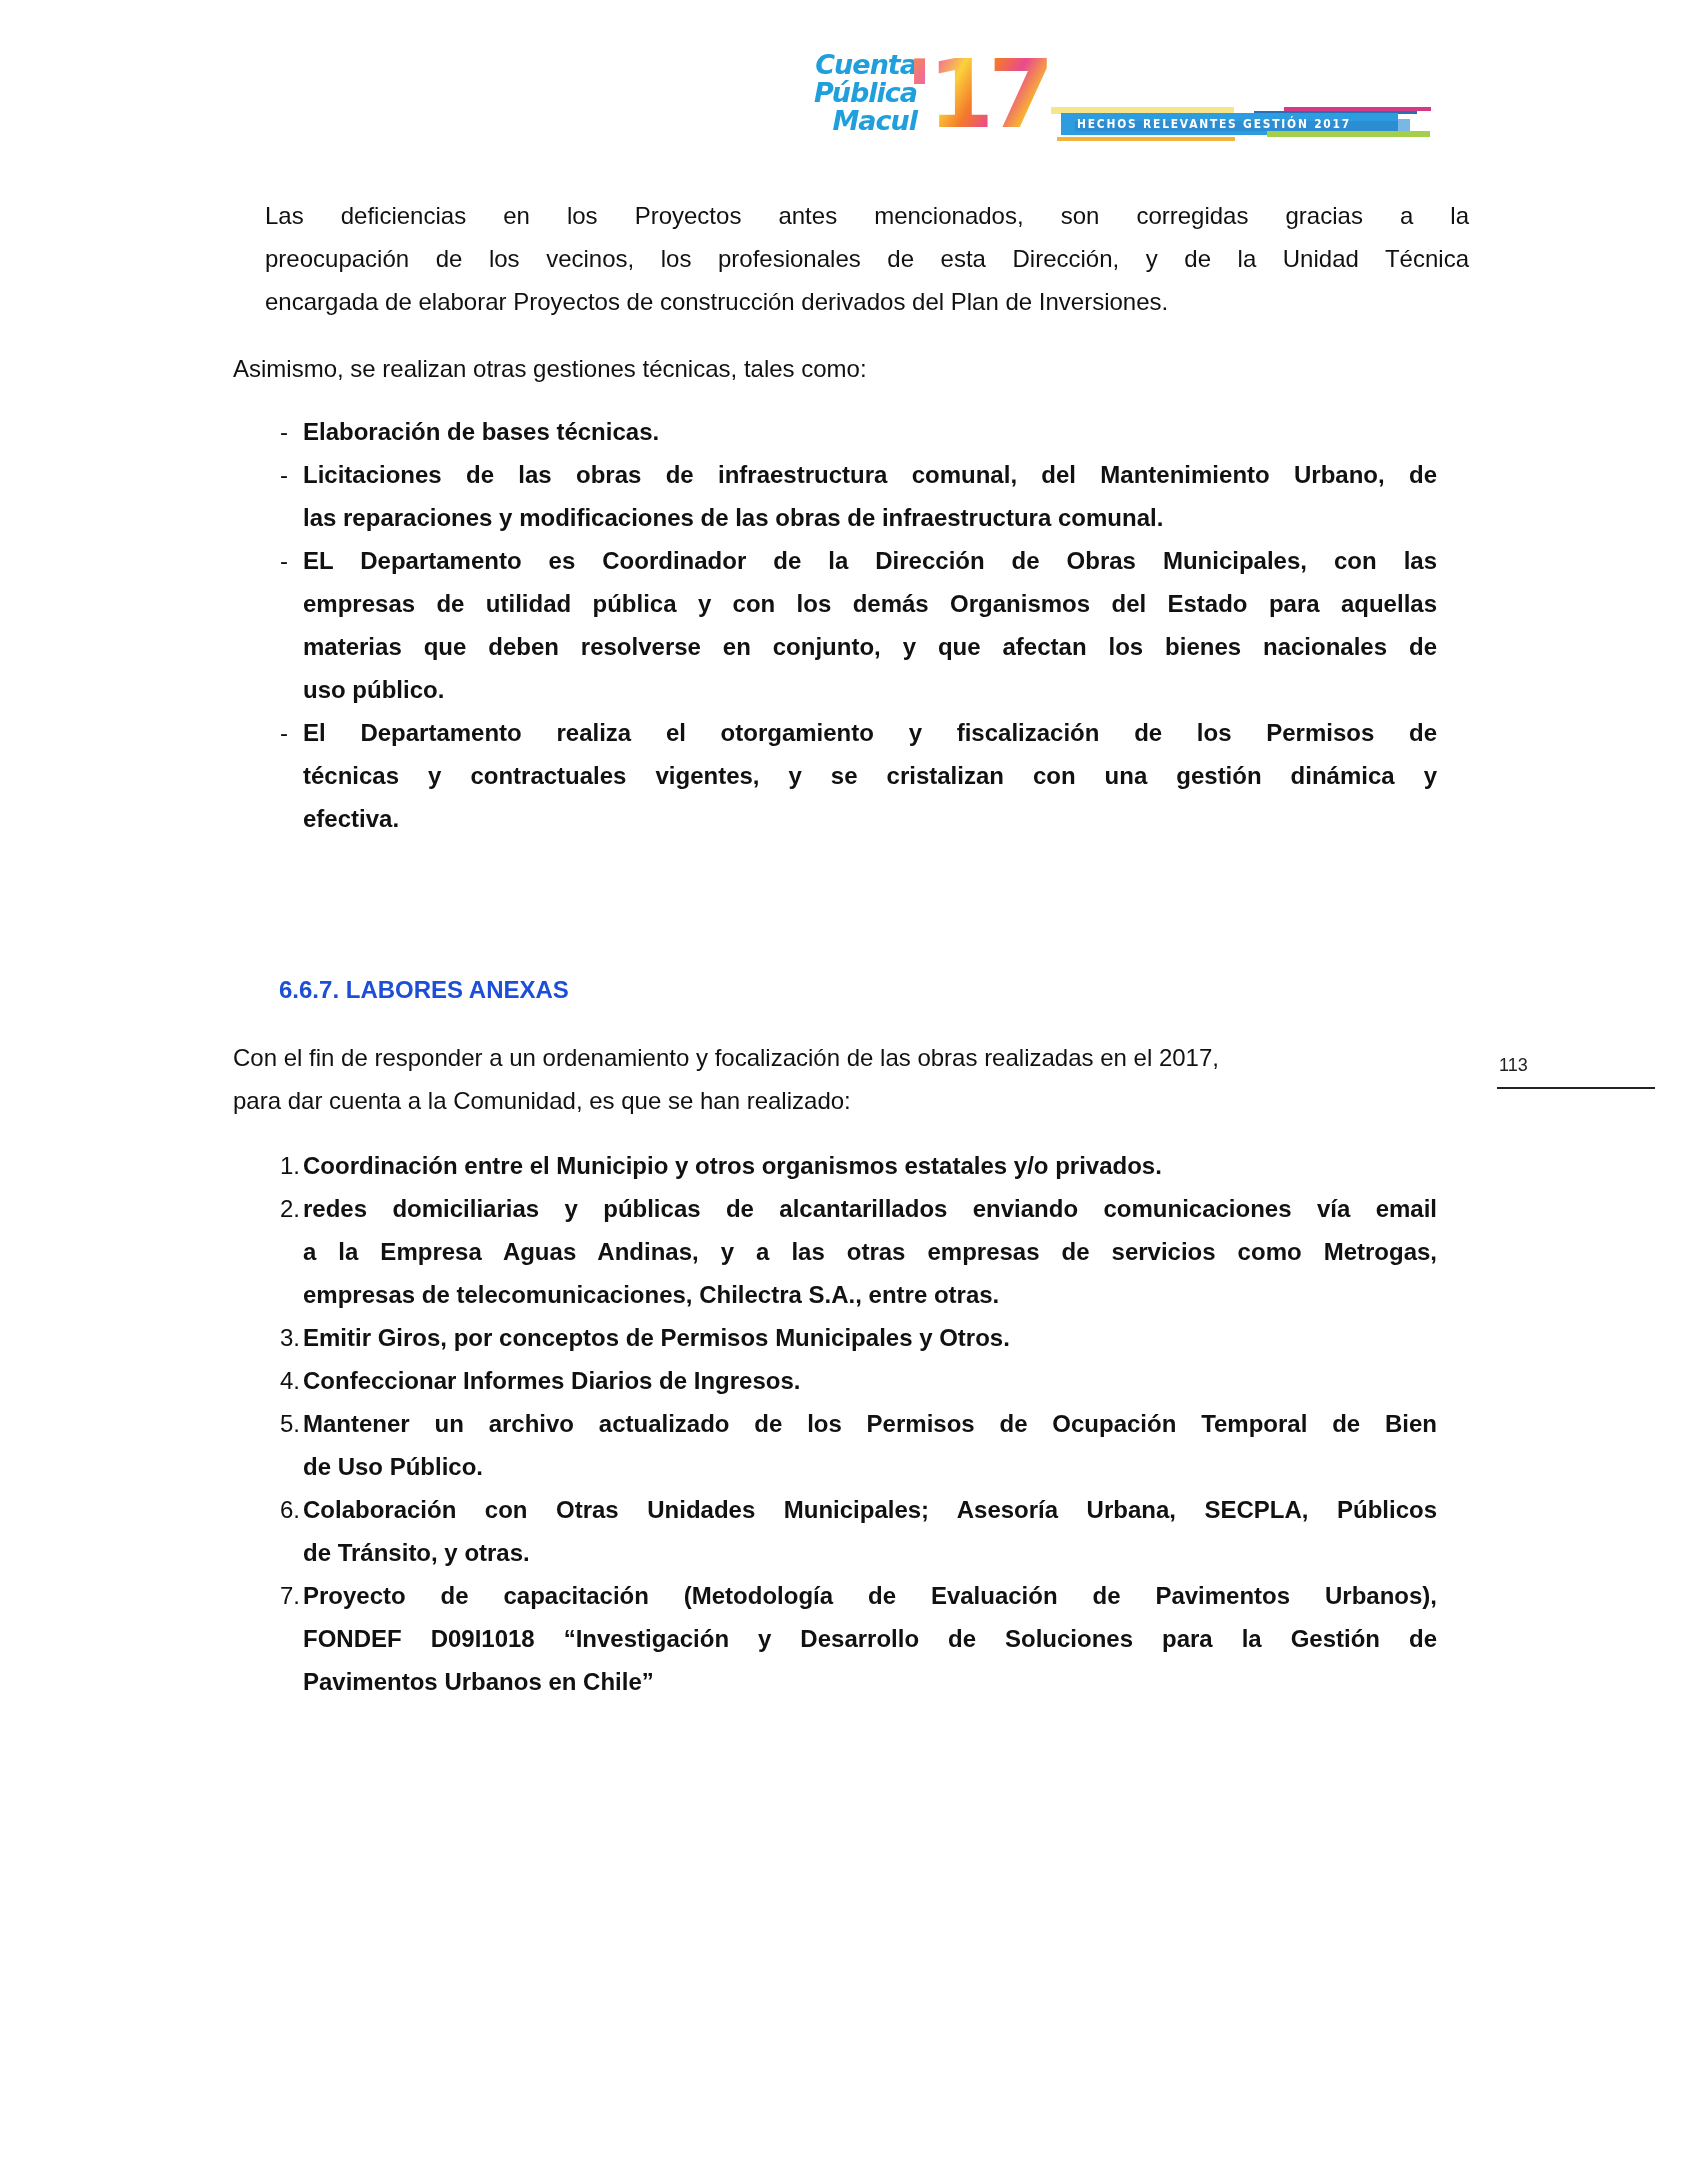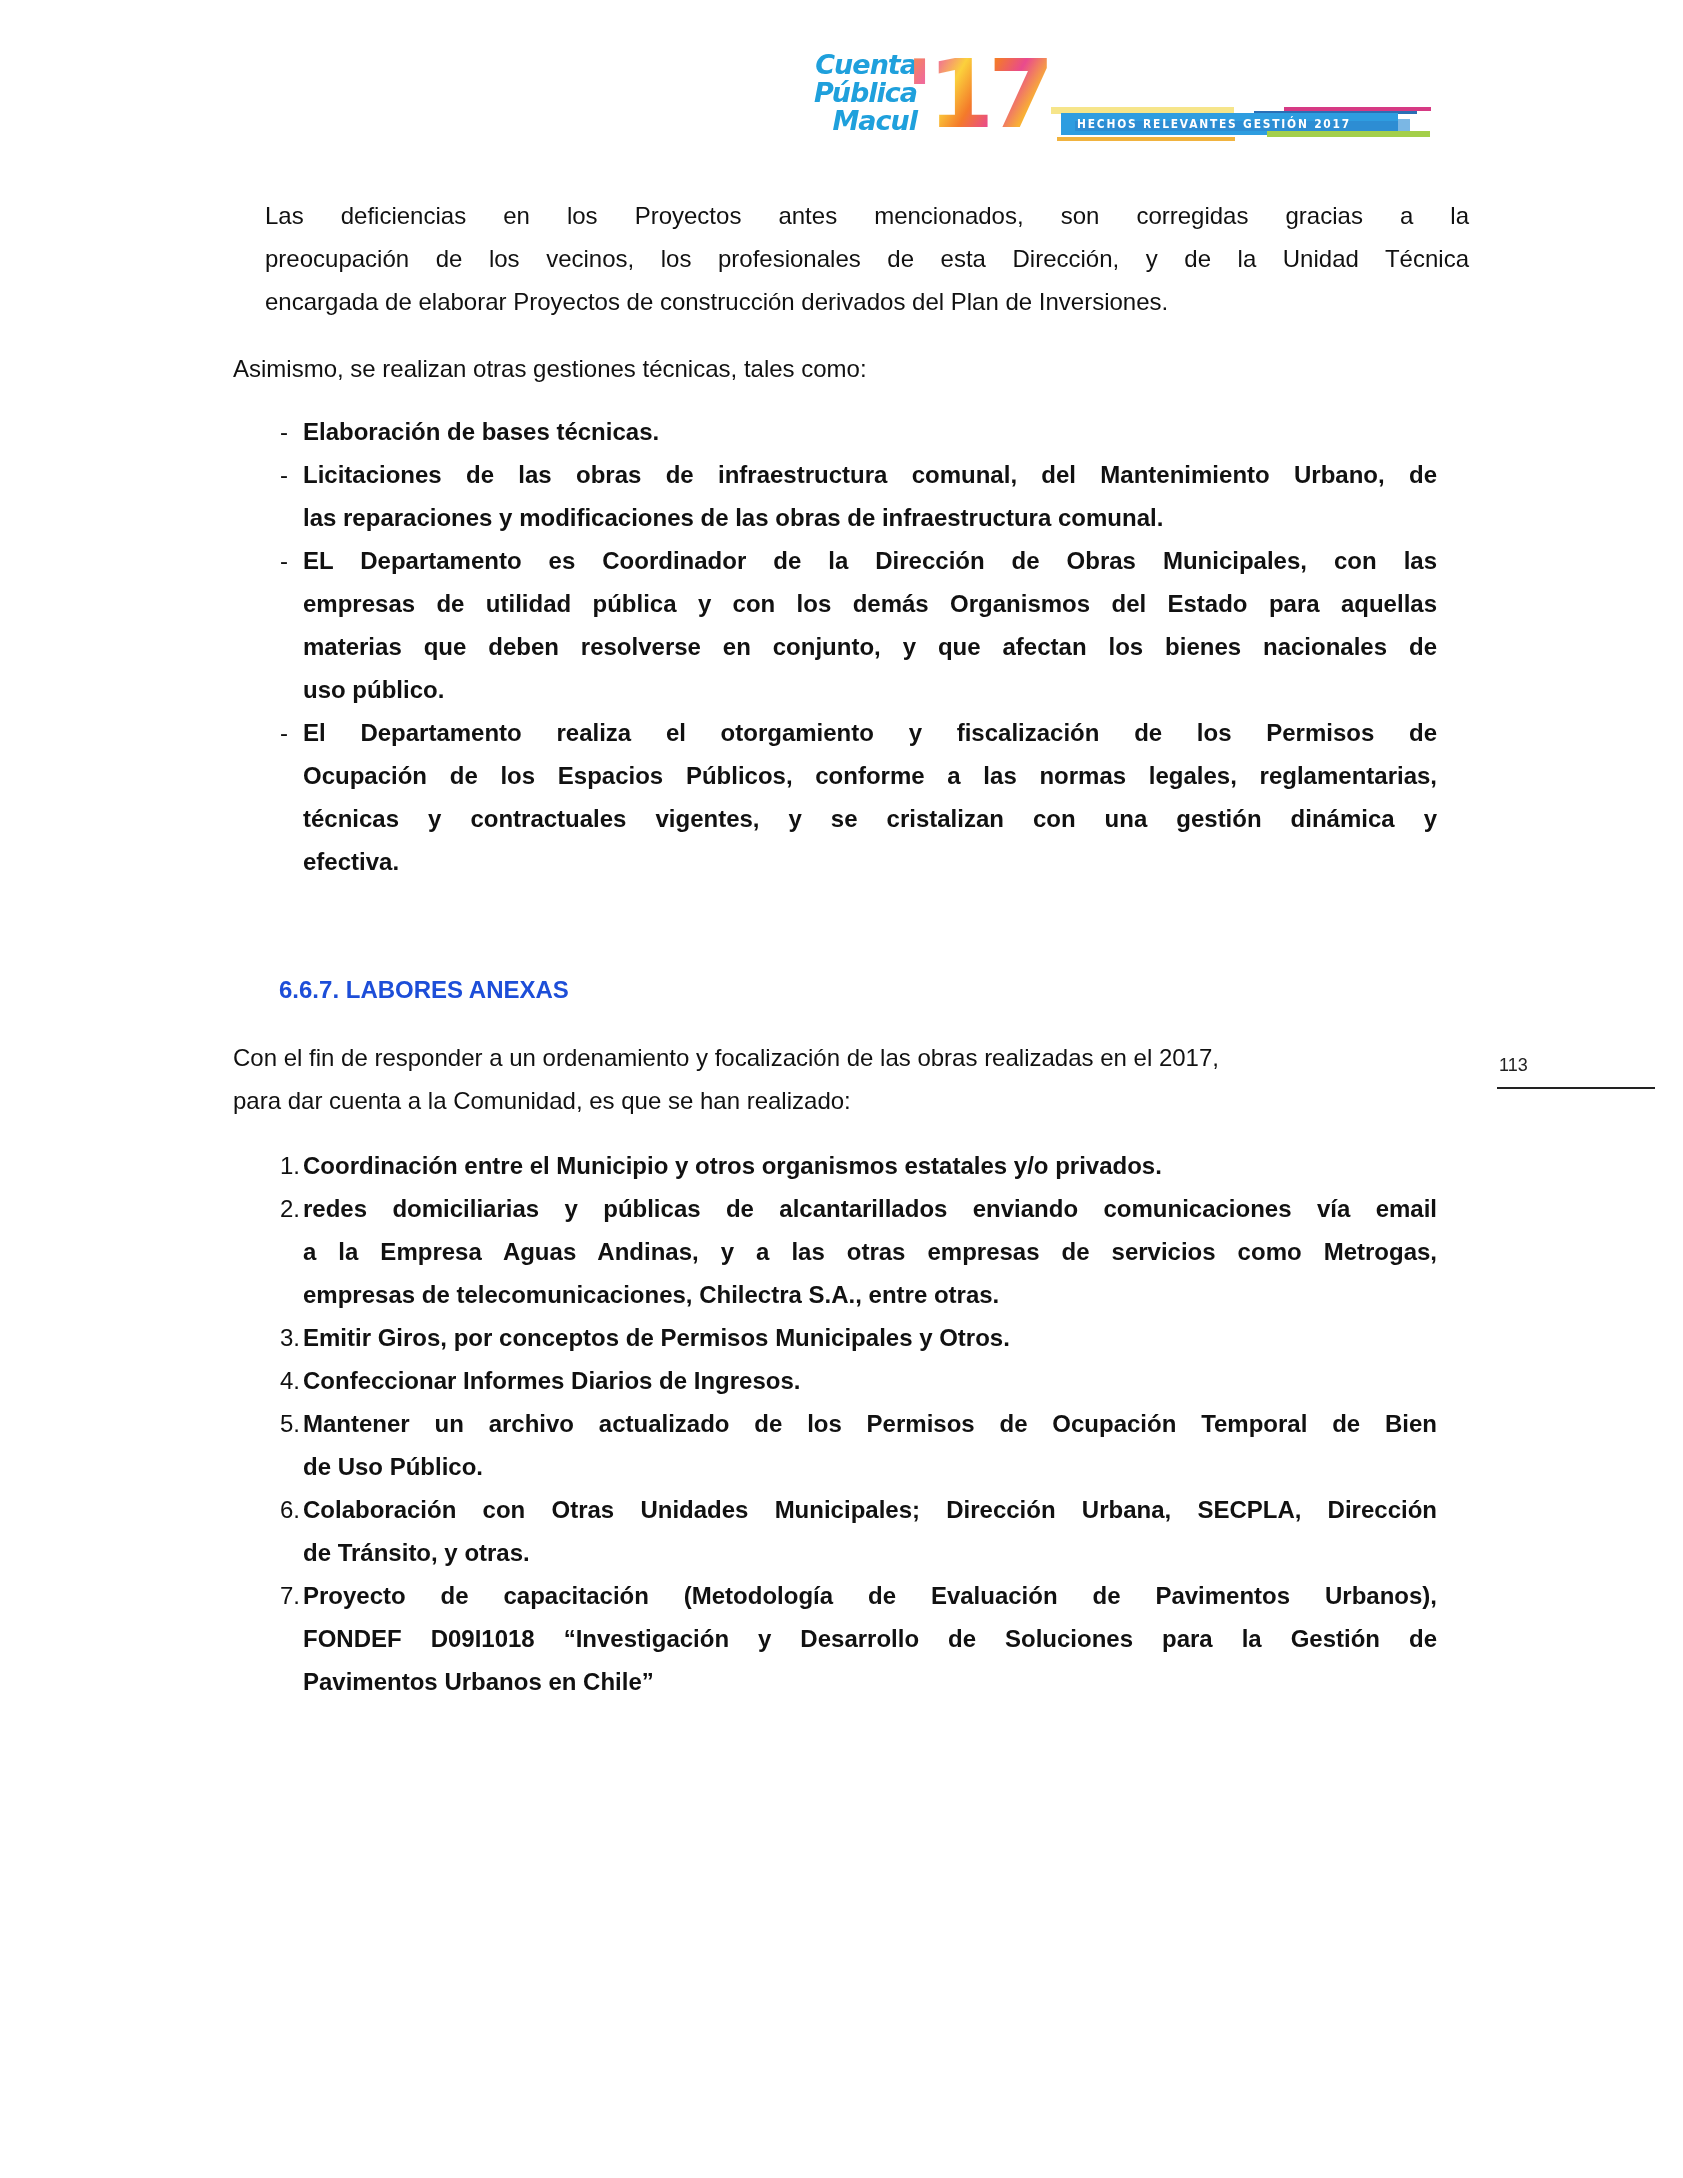--- a/index.html
+++ b/index.html
@@ -96,21 +96,20 @@
         <span class="jline">EL Departamento es Coordinador de la Dirección de Obras Municipales, con las</span>
         <span class="jline">empresas de utilidad pública y con los demás Organismos del Estado para aquellas</span>
         <span class="jline">materias que deben resolverse en conjunto, y que afectan los bienes nacionales de</span>
         <span class="line">uso público.</span>
       </div>
     </div>
     <div class="item">
       <span class="marker">-</span>
       <div class="item-body">
         <span class="jline">El Departamento realiza el otorgamiento y fiscalización de los Permisos de</span>
-        <span class="jline">Ocupación de los Espacios Públicos, conforme a las normas legales, reglamentarias,</span>
         <span class="jline">técnicas y contractuales vigentes, y se cristalizan con una gestión dinámica y</span>
         <span class="line">efectiva.</span>
       </div>
     </div>
   </div>
 
   <div class="heading">6.6.7. LABORES ANEXAS</div>
 
   <div class="txt para" style="top:1036px;">
     <span class="line">Con el fin de responder a un ordenamiento y focalización de las obras realizadas en el 2017,</span>
@@ -147,21 +146,21 @@
     <div class="item">
       <span class="marker">5.</span>
       <div class="item-body">
         <span class="jline">Mantener un archivo actualizado de los Permisos de Ocupación Temporal de Bien</span>
         <span class="line">de Uso Público.</span>
       </div>
     </div>
     <div class="item">
       <span class="marker">6.</span>
       <div class="item-body">
-        <span class="jline">Colaboración con Otras Unidades Municipales; Dirección Urbana, SECPLA, Dirección</span>
+        <span class="jline">Colaboración con Otras Unidades Municipales; Asesoría Urbana, SECPLA, Públicos</span>
         <span class="line">de Tránsito, y otras.</span>
       </div>
     </div>
     <div class="item">
       <span class="marker">7.</span>
       <div class="item-body">
         <span class="jline">Proyecto de capacitación (Metodología de Evaluación de Pavimentos Urbanos),</span>
         <span class="jline">FONDEF D09I1018 “Investigación y Desarrollo de Soluciones para la Gestión de</span>
         <span class="line">Pavimentos Urbanos en Chile”</span>
       </div>

